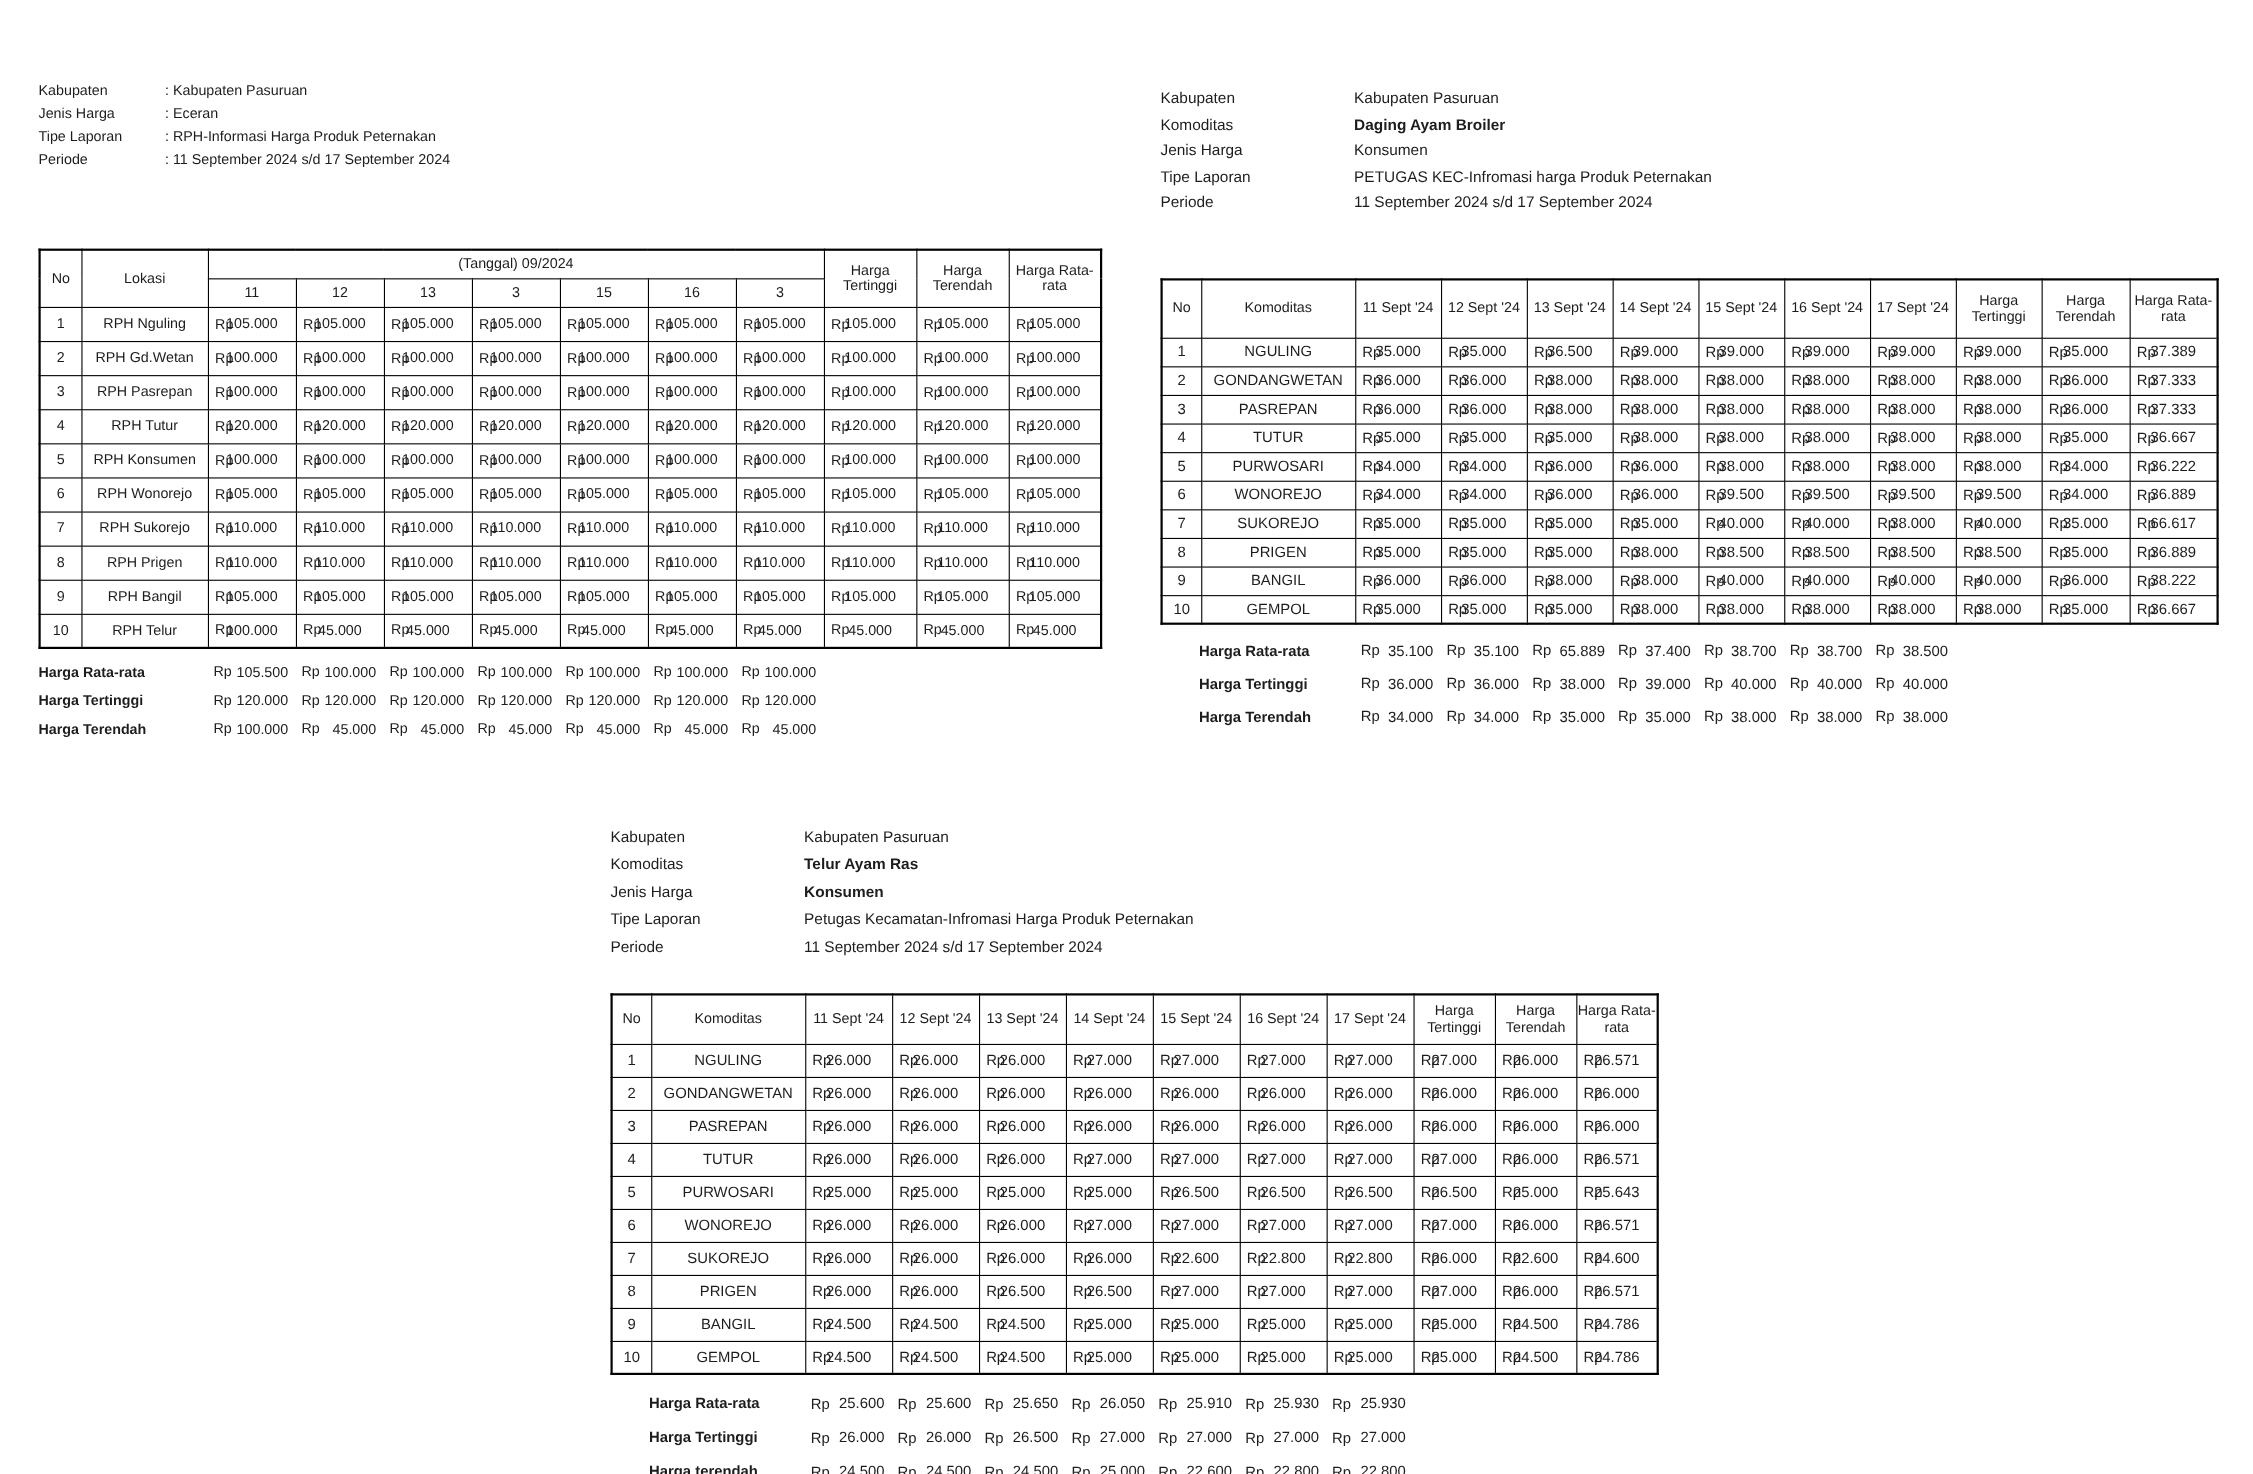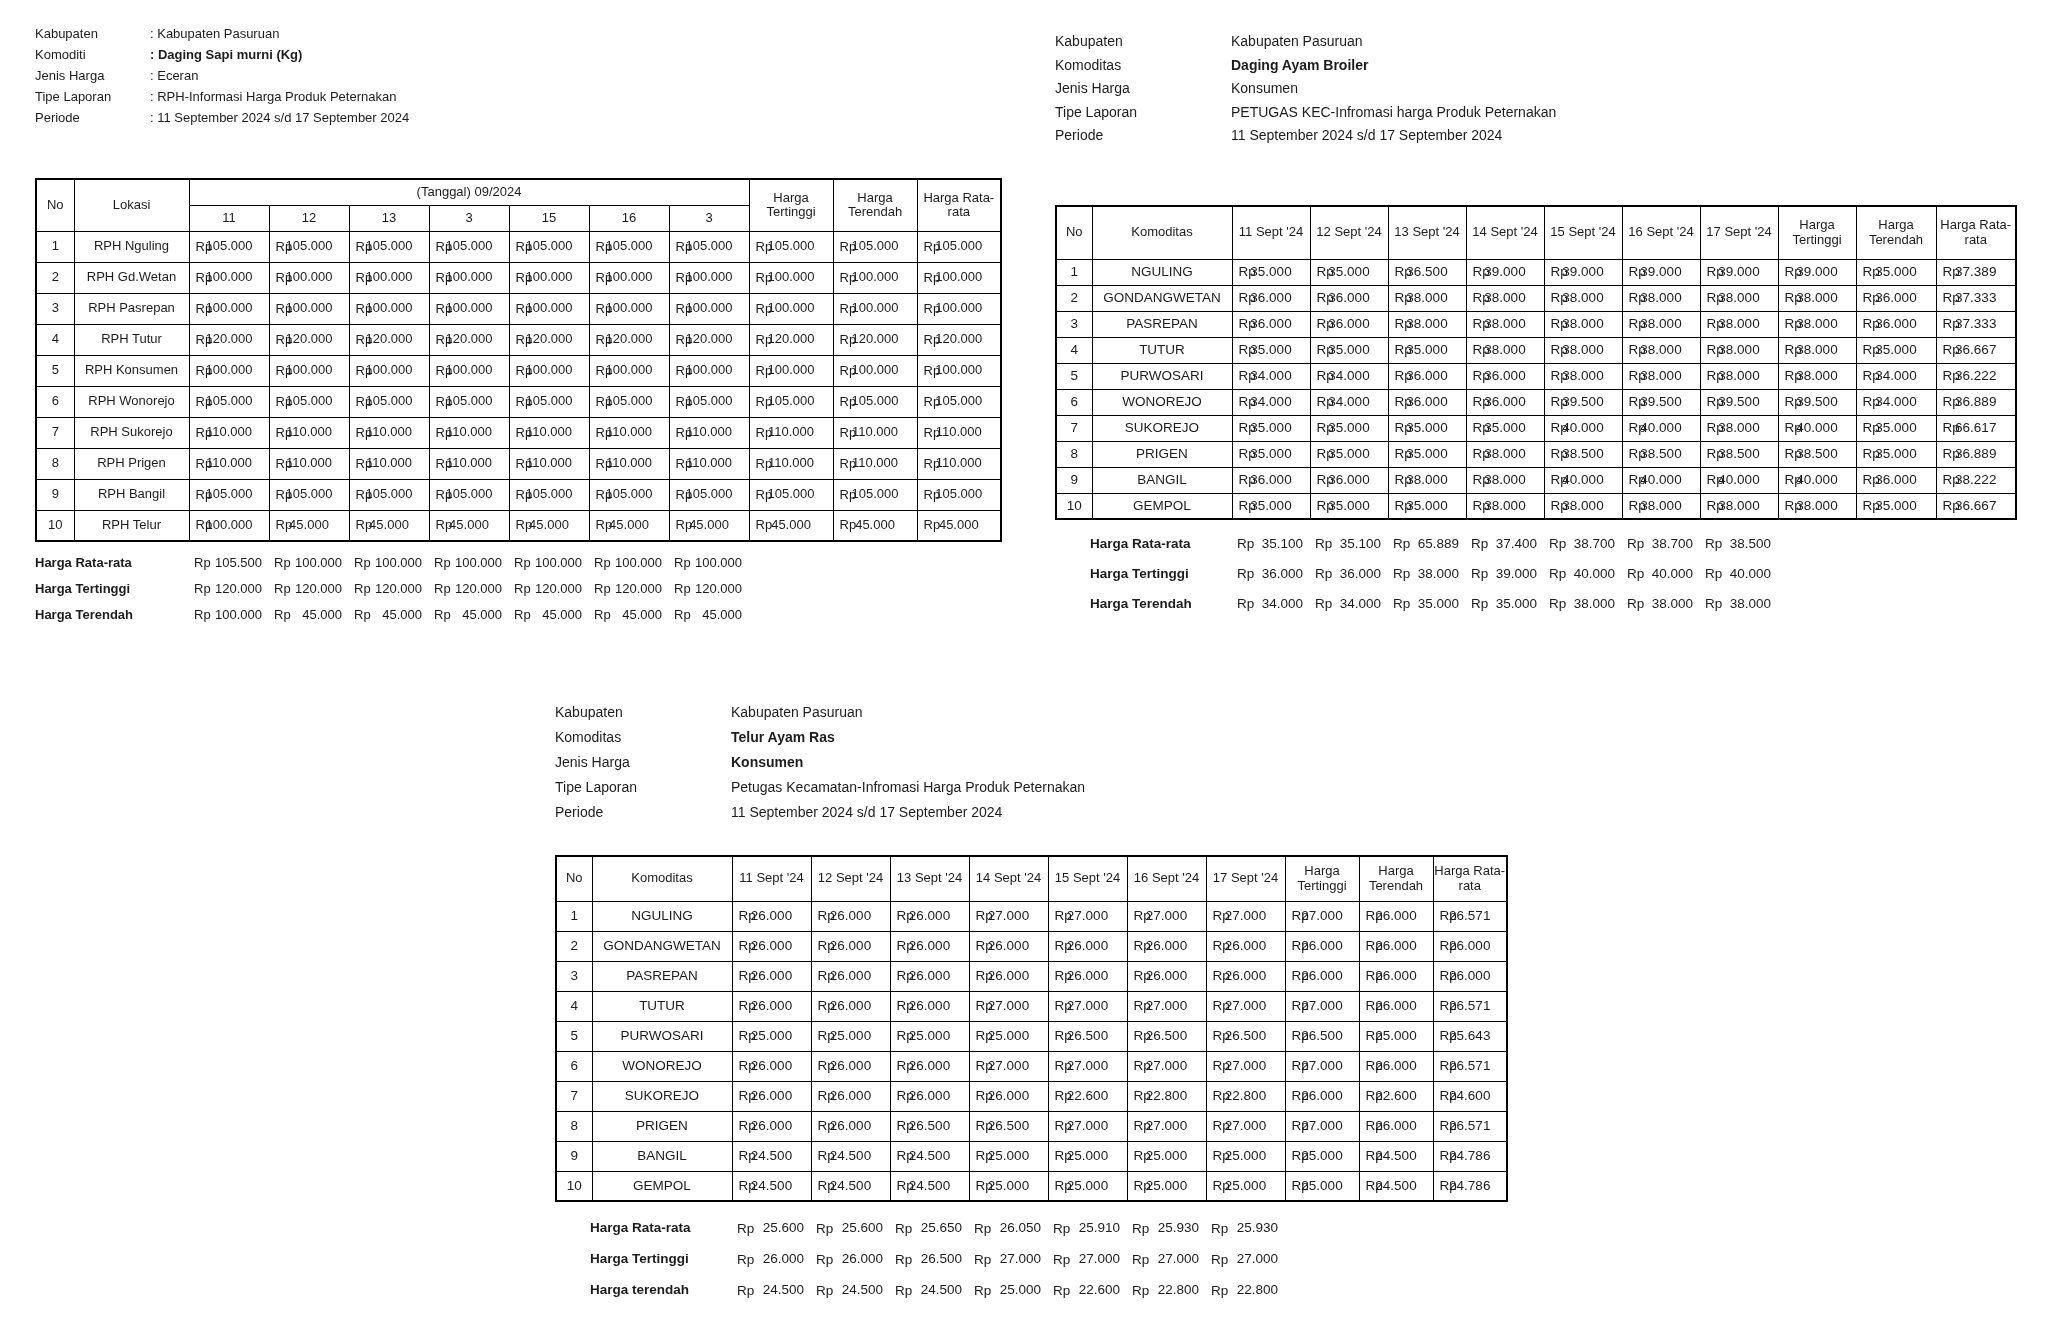--- a/index.html
+++ b/index.html
@@ -2,21 +2,21 @@
 <html><head>
 <meta charset="utf-8">
 <style>
   * { box-sizing: border-box; }
   html,body { margin:0; padding:0; }
   body {
     width:2048px; height:1340px; position:relative; overflow:hidden;
     background:#ffffff; color:#1d1d1d;
     font-family:"Liberation Sans", sans-serif;
   }
-  .report { position:absolute; }
+  .report { position:absolute;margin-top:48px; }
   .meta { width:100%; }
   .meta-row { display:flex; }
   .meta-label { flex:0 0 auto; }
   .meta-value.b { font-weight:700; }
 
   table.grid { border-collapse:collapse; table-layout:fixed; width:100%; border:2px solid #000; }
   table.grid th, table.grid td {
     border:1.5px solid #000; padding:0; text-align:center;
     font-weight:400; vertical-align:middle; overflow:hidden; line-height:1.12;
   }
@@ -65,24 +65,20 @@
 </head>
 <body>
 
 <div class="report" id="report-a">
   <div class="meta">
       <div class="meta-row">
         <span class="meta-label">Kabupaten</span>
         <span class="meta-value">: Kabupaten Pasuruan</span>
       </div>
       <div class="meta-row">
-        <span class="meta-label">Komoditi</span>
-        <span class="meta-value b">: Daging Sapi murni (Kg)</span>
-      </div>
-      <div class="meta-row">
         <span class="meta-label">Jenis Harga</span>
         <span class="meta-value">: Eceran</span>
       </div>
       <div class="meta-row">
         <span class="meta-label">Tipe Laporan</span>
         <span class="meta-value">: RPH-Informasi Harga Produk Peternakan</span>
       </div>
       <div class="meta-row">
         <span class="meta-label">Periode</span>
         <span class="meta-value">: 11 September 2024 s/d 17 September 2024</span>

